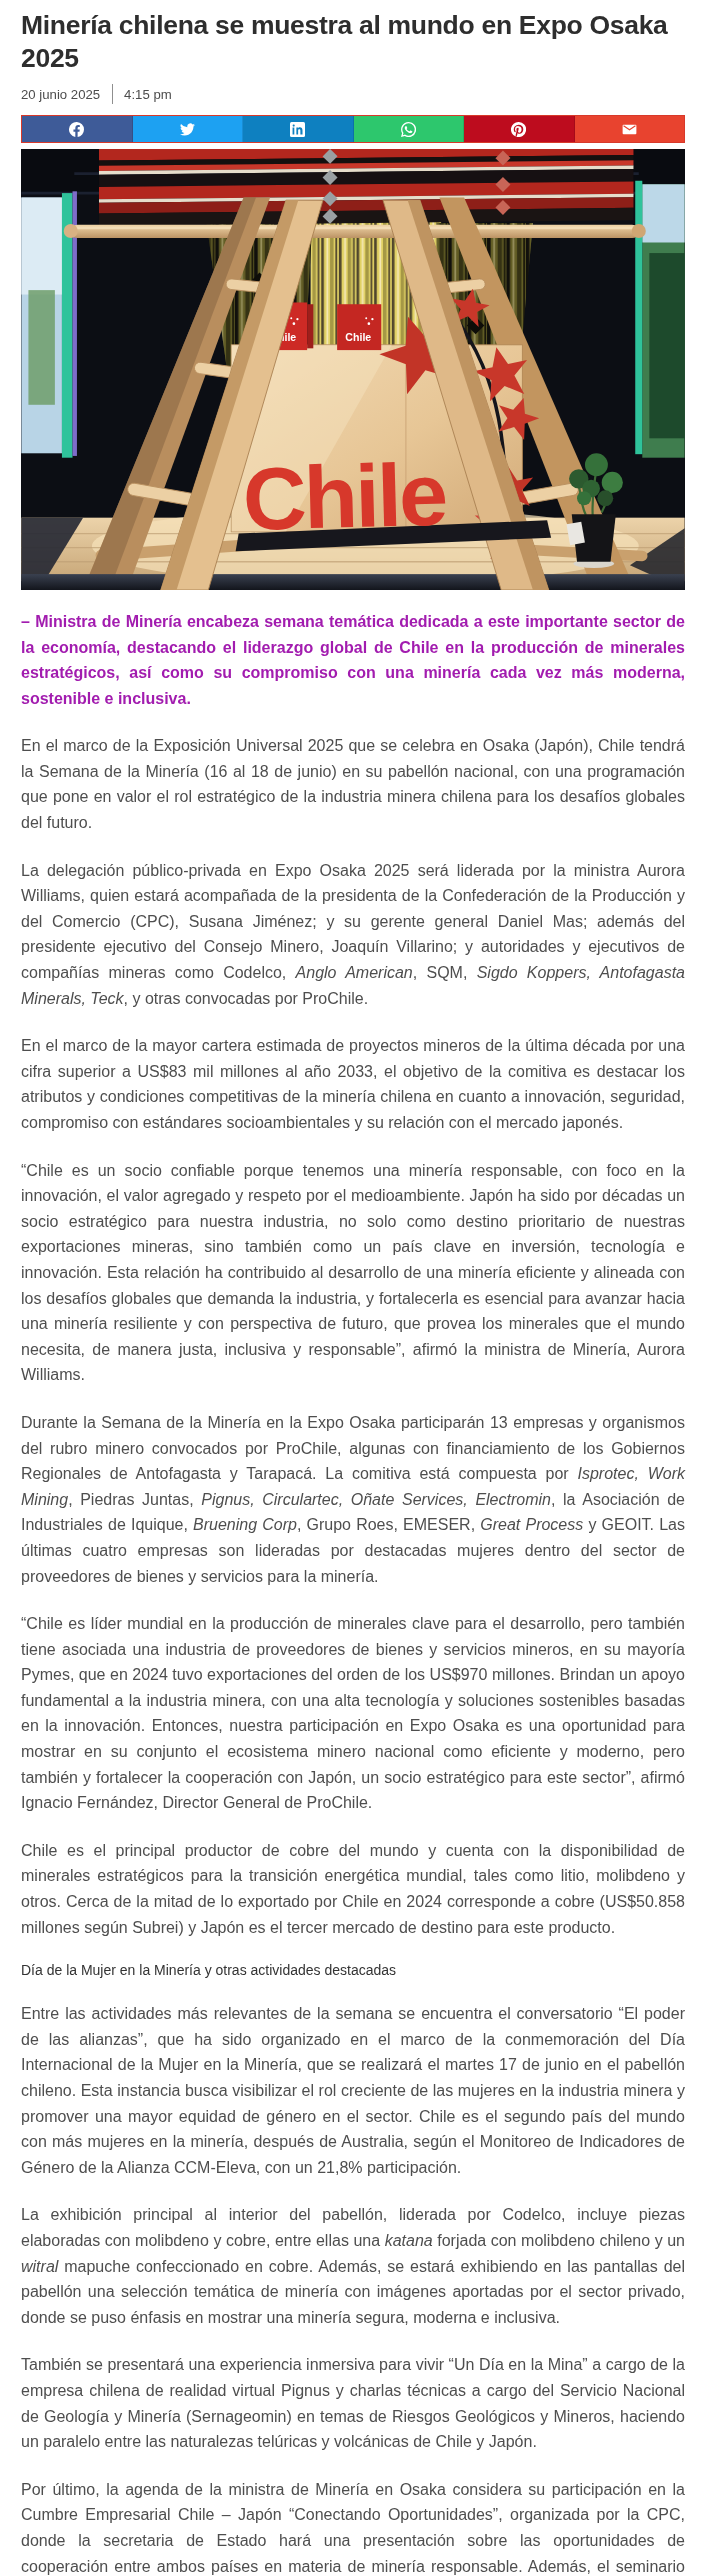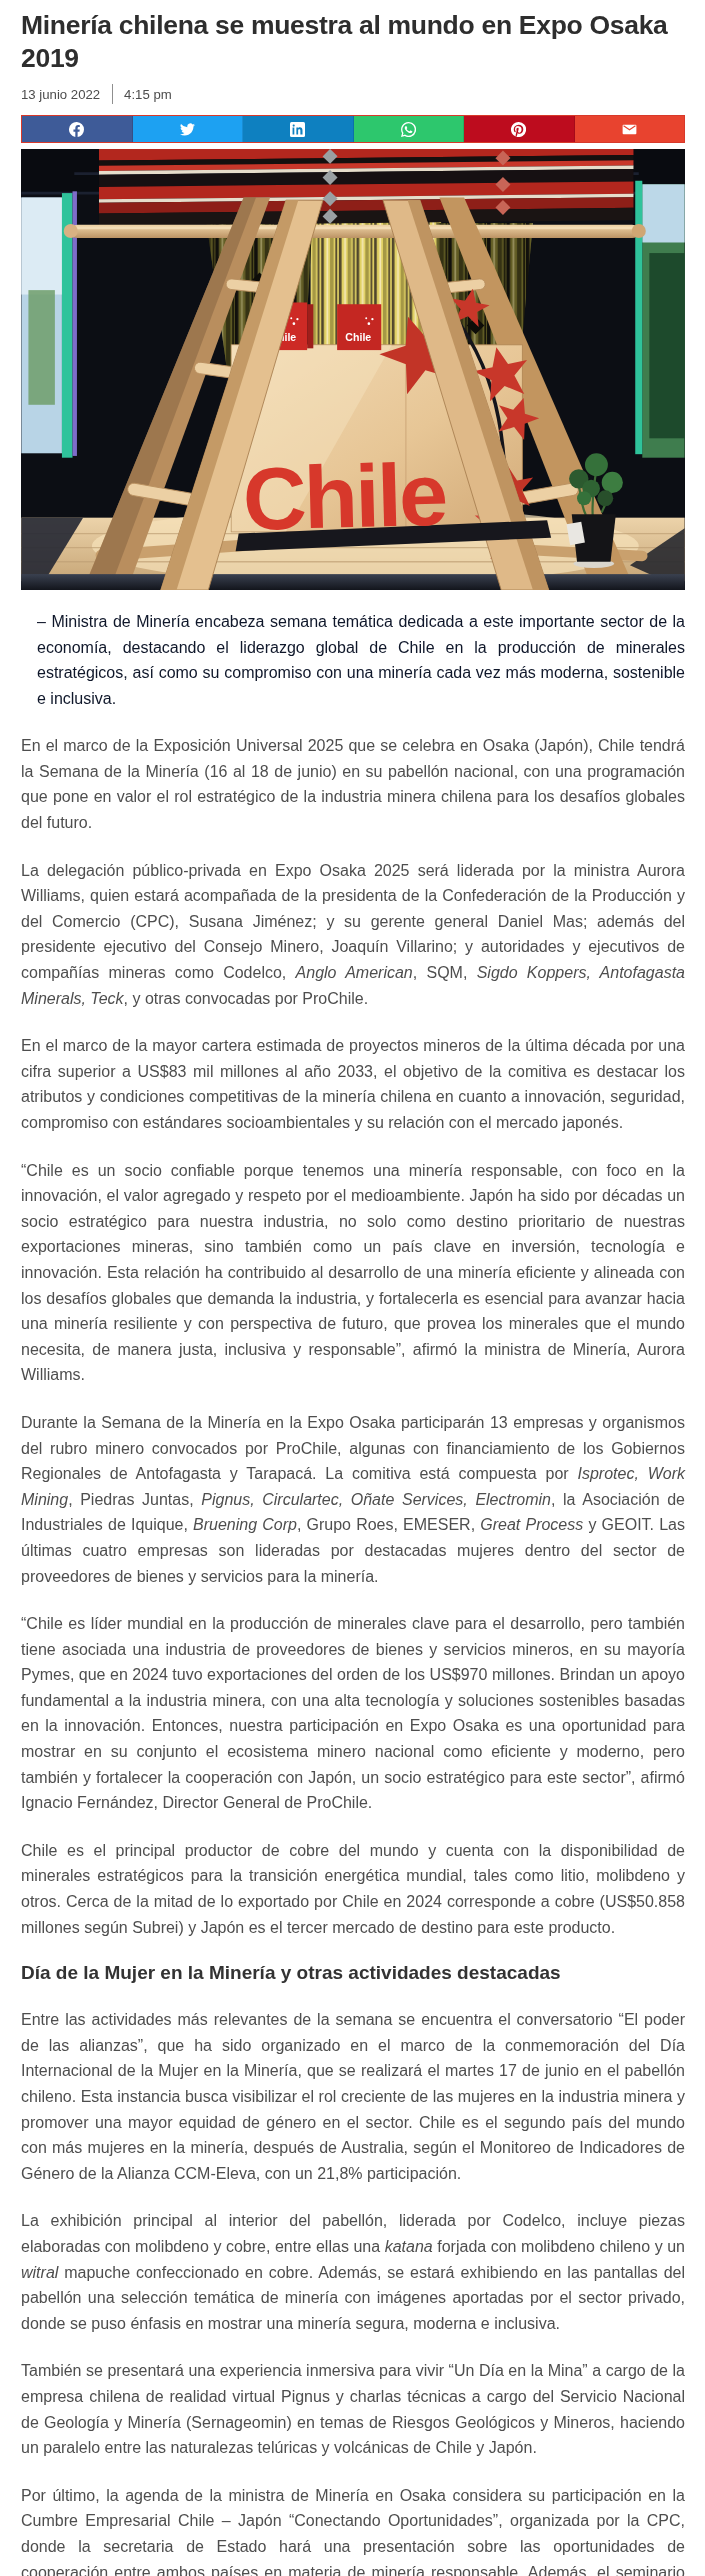--- a/index.html
+++ b/index.html
@@ -17,34 +17,34 @@
   .share-btn { flex:1 1 0; display:flex; align-items:center; justify-content:center;
                text-decoration:none; border-right:0.9px solid rgba(0,0,0,0.12); }
   .share-btn:last-child { border-right:none; }
   .share-btn svg { width:15px; height:15px; display:block; }
 
   figure.hero { margin:6.2px 0 18.5px; }
   figure.hero svg { display:block; width:664px; height:441px; background:#0c0e14; }
 
   .article p { font-size:16px; line-height:25.6px; color:#4e4e4e; text-align:justify;
                margin:0 0 22px; }
-  .article p.lead { font-weight:normal; color:#0f172a;margin-left:16px; }
-  .article h2.subheading { font-size:19px; font-weight:bold; color:#333333;
+  .article p.lead { font-weight:bold; color:#a21caf; }
+  .article h2.subheading { font-size:14px; font-weight:normal; color:#333333;
                            margin:1.8px 0 23px; }
   .article em { font-style:italic; }
 </style>
 </head>
 <body>
 
 <div class="container">
 
-  <h1 class="title">Minería chilena se muestra al mundo en Expo Osaka 2019</h1>
+  <h1 class="title">Minería chilena se muestra al mundo en Expo Osaka 2025</h1>
 
   <div class="meta">
-    <span>13 junio 2022</span>
+    <span>20 junio 2025</span>
     <span class="sep"></span>
     <span>4:15 pm</span>
   </div>
 
   <div class="share-row">
       <a class="share-btn" href="#" style="background: rgb(62, 91, 152);">
         <svg viewBox="0 0 24 24">
           <path fill="#fff" d="M24 12A12 12 0 1 0 10.1 23.9v-8.4H7.1V12h3V9.4c0-3 1.8-4.7 4.5-4.7 1.3 0 2.7.3 2.7.3v2.9h-1.5c-1.5 0-2 .9-2 1.9V12h3.4l-.5 3.5h-2.9v8.4A12 12 0 0 0 24 12z"></path>
         </svg>
       </a>

